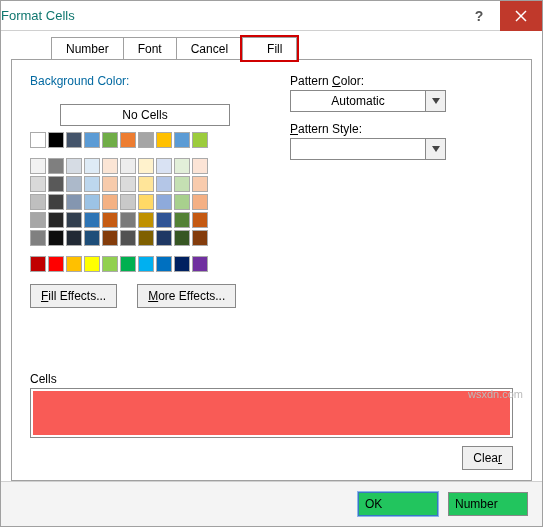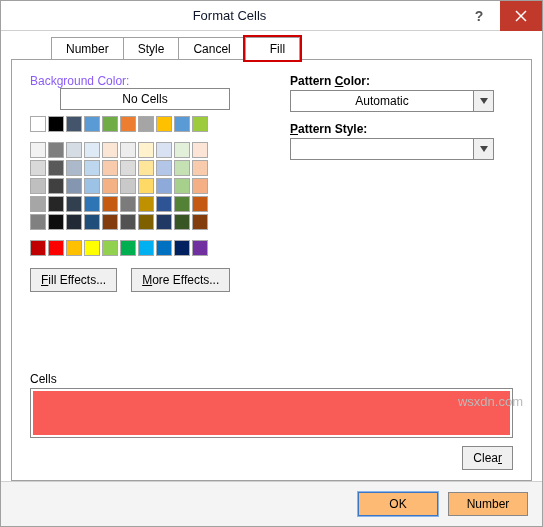--- a/index.html
+++ b/index.html
@@ -1,76 +1,76 @@
 <!DOCTYPE html>
 <html><head>
   <meta charset="utf-8">
   <style>
     * { box-sizing: border-box; font-family: "Segoe UI", Tahoma, sans-serif; font-size: 12px; }
     body { margin: 0; background: #fff; }
     .window { width: 543px; height: 527px; border: 1px solid #a0a0a0; background: #fff; display: flex; flex-direction: column; }
     .titlebar { height: 30px; background: #fff; display: flex; align-items: center; border-bottom: 1px solid #d0d0d0; }
-    .titlebar-title { flex: 1; text-align: center; color: #0f172a; font-size: 13px; }
+    .titlebar-title { flex: 1; text-align: left; color: #0f766e; font-size: 13px; }
     .titlebar-btn { width: 42px; height: 30px; display: flex; align-items: center; justify-content: center; cursor: pointer; }
     .titlebar-help { color: #555; font-size: 14px; font-weight: bold; }
     .titlebar-close { background: #c0392b; }
     .titlebar-close svg { stroke: #fff; }
     .tabs-area { padding: 6px 10px 0 10px; }
     .tabs { display: flex; position: relative; margin-left: 40px; }
     .tab { padding: 4px 14px; border: 1px solid #a0a0a0; border-bottom: none; background: #fff; cursor: pointer; margin-right: -1px; position: relative; }
     .tab.active { background: #fff; z-index: 2; }
     .tab.highlight { outline: 2px solid #d00000; outline-offset: 0; padding-left: 24px; }
     .tab-content { padding: 14px 18px 10px 18px; flex: 1; border: 1px solid #a0a0a0; margin: 0 10px; margin-top: -1px; display: flex; flex-direction: column; }
     .top-row { display: flex; gap: 30px; }
     .left-col { flex: 0 0 230px; }
     .right-col { flex: 1; }
-    .section-label { color: #8b5cf6; margin-bottom: 0; }
+    .section-label { color: #0369a1; margin-bottom: 16px; }
     .nocolor-btn { width: 170px; border: 1px solid #888; padding: 3px 0; text-align: center; background: #fff; cursor: pointer; margin: 0 auto 6px auto; display: block; }
     .palette { display: flex; flex-direction: column; gap: 2px; }
     .palette-row { display: flex; gap: 2px; }
     .swatch { width: 16px; height: 16px; border: 1px solid #aaa; cursor: pointer; }
     .palette-gap { height: 6px; }
-    .btn-row { display: flex; gap: 14px; margin-top: 12px; }
+    .btn-row { display: flex; gap: 20px; margin-top: 12px; }
     .btn { border: 1px solid #888; background: #f0f0f0; padding: 4px 10px; cursor: pointer; }
     .btn span.u { text-decoration: underline; }
-    .field-label { margin-bottom: 2px; font-weight: bold; }
+    .field-label { margin-bottom: 2px; }
     .field-label span.u { text-decoration: underline; }
-    .combo { display: flex; width: 204px; border: 1px solid #888; height: 22px; background: #fff; cursor: pointer; margin-bottom: 10px; }
+    .combo { display: flex; width: 156px; border: 1px solid #888; height: 22px; background: #fff; cursor: pointer; margin-bottom: 10px; }
     .combo-text { flex: 1; text-align: center; line-height: 20px; }
     .combo-arrow { width: 20px; border-left: 1px solid #888; display: flex; align-items: center; justify-content: center; background: #f0f0f0; }
     .combo-arrow svg { fill: #444; }
     .sample-area { margin-top: auto; }
     .sample-label { margin-bottom: 2px; }
     .sample-box { border: 1px solid #888; height: 50px; padding: 2px; }
     .sample-inner { width: 100%; height: 100%; }
     .clear-row { display: flex; justify-content: flex-end; margin-top: 8px; }
-    .watermark { position: absolute; right: 8px; bottom: 71px; color: #bbb; font-size: 13px; }
+    .watermark { position: absolute; right: 8px; bottom: 80px; color: #bbb; font-size: 11px; }
     .dialog-buttons { display: flex; justify-content: flex-end; gap: 10px; padding: 10px 14px; border-top: 1px solid #d0d0d0; background: #f4f4f4; }
-    .dialog-btn { width: 80px; text-align: center; border: 1px solid #888; background: #fdba74; padding: 4px 0; cursor: pointer; }
+    .dialog-btn { width: 80px; text-align: left; border: 1px solid #888; background: #22c55e; padding: 4px 6px; cursor: pointer; }
     .dialog-btn.primary { border: 1px solid #3a76c4; outline: 1px solid #8ab4e8; }
   </style>
 </head>
 <body>
 
 <div class="window">
   <div class="titlebar">
     <div class="titlebar-title">Format Cells</div>
     <div class="titlebar-btn titlebar-help">?</div>
     <div class="titlebar-btn titlebar-close">
       <svg width="12" height="12" viewBox="0 0 12 12">
           <line x1="1" y1="1" x2="11" y2="11" stroke-width="1.5"></line>
           <line x1="11" y1="1" x2="1" y2="11" stroke-width="1.5"></line>
         </svg>
     </div>
   </div>
 
   <div class="tabs-area">
     <div class="tabs" id="tabs">
         <div class="tab">Number</div>
-        <div class="tab">Style</div>
+        <div class="tab">Font</div>
         <div class="tab">Cancel</div>
         <div class="tab active highlight">Fill</div>
       </div>
   </div>
 
   <div class="tab-content" style="position:relative;">
     <div class="top-row">
       <div class="left-col">
         <div class="section-label">Background Color:</div>
         <div class="nocolor-btn">No Cells</div>

